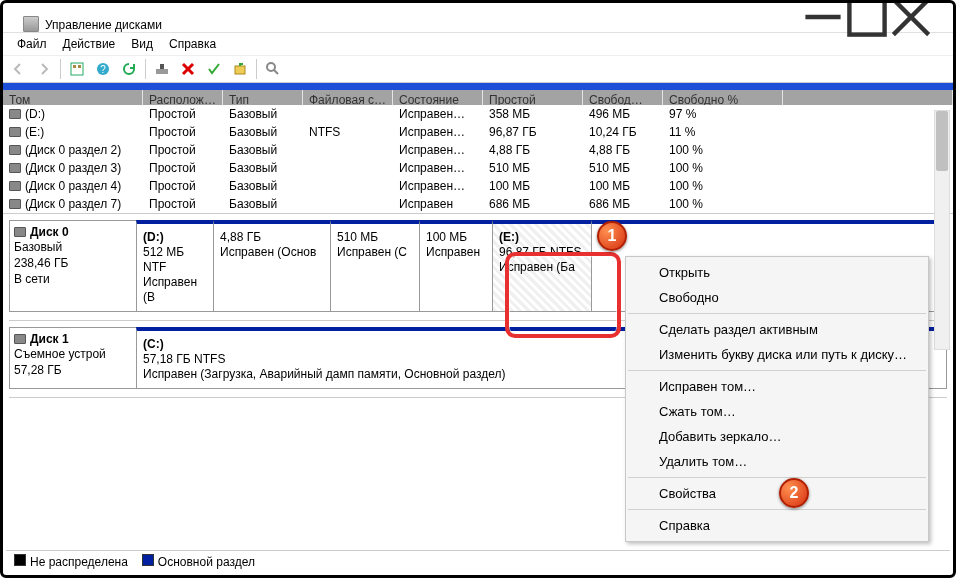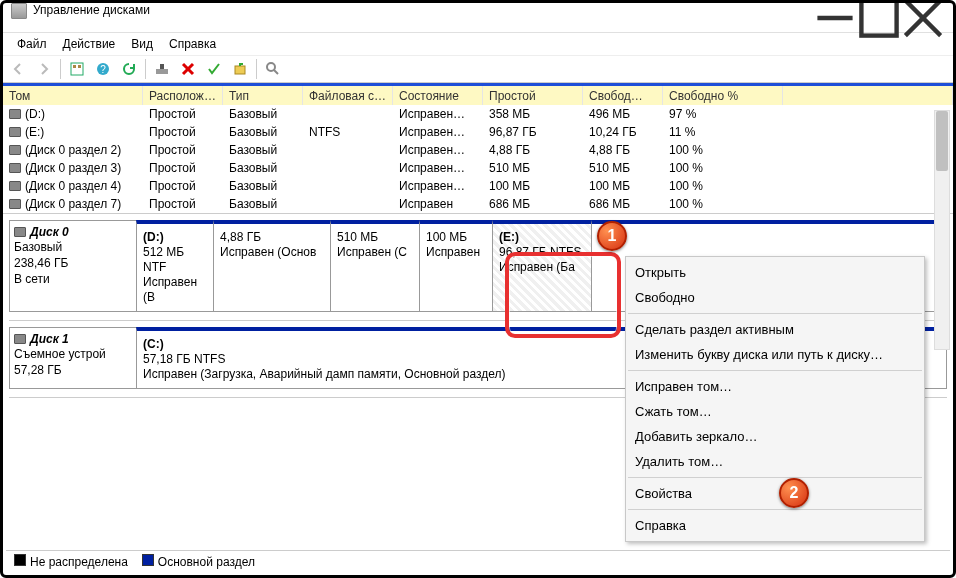--- a/index.html
+++ b/index.html
@@ -1,71 +1,71 @@
 <!DOCTYPE html>
 <html><head>
 <meta charset="utf-8">
 <style>
 * { box-sizing: border-box; margin: 0; padding: 0; }
 body { font-family: "Segoe UI", Tahoma, sans-serif; font-size: 12px; background: #fff; }
 .frame { width: 956px; height: 578px; border: 3px solid #000; border-radius: 6px; position: relative; overflow: hidden; background: #fff; }
 
 
-.titlebar { display: flex; align-items: flex-start; height: 30px; padding: 0 8px; border-bottom: 1px solid #e0e0e0; }
+.titlebar { display: flex; align-items: flex-end; height: 30px; padding: 0 20px; border-bottom: 1px solid #e0e0e0; }
 .titlebar .app-icon { width: 16px; height: 16px; margin-right: 6px; display: inline-block; background: linear-gradient(#ccc, #999); border: 1px solid #888; border-radius: 1px; position: relative; }
 .titlebar .title { flex: 1; font-size: 12px; }
 .winbtns { display: flex; }
 .winbtn { width: 44px; height: 30px; display: flex; align-items: center; justify-content: center; color: #333; }
 
 
 .menubar { display: flex; height: 22px; align-items: center; padding: 0 6px; font-size: 12px; }
 .menubar span { padding: 2px 8px; }
 
 
 .toolbar { display: flex; height: 28px; align-items: center; padding: 0 2px; border-top: 1px solid #eee; border-bottom: 1px solid #ccc; }
 .tbtn { width: 24px; height: 24px; display: flex; align-items: center; justify-content: center; margin: 0 1px; border: 1px solid transparent; }
 .tsep { width: 1px; height: 20px; background: #ccc; margin: 0 3px; }
 .tbtn svg { width: 16px; height: 16px; }
 .tbtn.disabled { opacity: 0.4; }
 
 
 .vollist { border-bottom: 1px solid #ccc; }
-.vheaders { display: flex; background: #fef9c3; border-top: 3px solid #1d4ed8; height: 22px; }
+.vheaders { display: flex; background: #a3a3a3; border-top: 7px solid #1d4ed8; height: 22px; }
 .vh { border-right: 1px solid #e5e5e5; padding: 3px 6px; font-size: 12px; color: #333; white-space: nowrap; overflow: hidden; }
 .vrows { height: 108px; overflow-y: auto; position: relative; }
 .vrow { display: flex; height: 18px; align-items: center; }
 .vc { padding: 0 6px; font-size: 12px; white-space: nowrap; overflow: hidden; }
 .vc:first-child { display: flex; align-items: center; gap: 4px; }
 .disk-mini { width: 12px; height: 10px; background: #888; border: 1px solid #555; border-radius: 1px; display: inline-block; }
 .c0{width:140px}.c1{width:80px}.c2{width:80px}.c3{width:90px}.c4{width:90px}.c5{width:100px}.c6{width:80px}.c7{width:120px}.c8{flex:1}
 
 
 .gview { position: relative; height: 234px; overflow: auto; }
 .diskrow { display: flex; margin: 6px; border-bottom: 1px solid #ccc; padding-bottom: 8px; }
 .diskinfo { width: 128px; padding: 4px; border: 1px solid #999; background: #fff; }
-.diskinfo .dhead { display: flex; align-items: center; gap: 4px; font-weight: bold; font-style: italic; }
+.diskinfo .dhead { display: flex; align-items: center; gap: 4px; font-weight: bold; }
 .diskinfo .dline { font-size: 12px; line-height: 16px; }
 .diskparts { flex: 1; display: flex; }
 .part { border: 1px solid #999; border-top: 4px solid #0020a0; margin-left: -1px; padding: 6px; font-size: 12px; background: #fff; line-height: 15px; overflow: hidden; }
 .part .pname { font-weight: bold; }
 .diskrow:first-child .diskparts { border-top: 0; }
 
 
 .part.sel { background: repeating-linear-gradient(45deg, #f0f0f0, #f0f0f0 3px, #fff 3px, #fff 6px); }
 .hl1 { position: absolute; border: 4px solid #e83030; border-radius: 10px; pointer-events: none; box-shadow: 0 0 0 1px rgba(255,255,255,0.6) inset; }
 
 
 .legend { position: absolute; bottom: 3px; left: 3px; right: 3px; height: 22px; border-top: 1px solid #ccc; display: flex; align-items: center; padding: 0 8px; gap: 14px; font-size: 12px; background:#fff; }
 .legend .sw { width: 12px; height: 12px; display: inline-block; margin-right: 4px; border: 1px solid #333; }
 .sw.black { background: #000; }
 .sw.blue { background: #0020a0; }
 
 
 .ctxmenu { position: absolute; background: #f5f5f5; border: 1px solid #c8c8c8; box-shadow: 2px 2px 4px rgba(0,0,0,0.25); padding: 3px 1px; font-size: 13px; min-width: 300px; z-index: 50; }
-.ctxmenu .mi { padding: 5px 8px; white-space: nowrap; position: relative; }
+.ctxmenu .mi { padding: 5px 20px; white-space: nowrap; position: relative; margin-left: 12px; }
 .ctxmenu .mi.disabled { color: #000000; }
 .ctxmenu hr { border: none; border-top: 1px solid #d0d0d0; margin: 3px 1px; }
 
 
 .badge { position: absolute; width: 30px; height: 30px; border-radius: 50%; background: radial-gradient(circle at 30% 30%, #ff9050, #d63010); border: 2px solid #b02000; color: #fff; font-weight: bold; font-size: 16px; display: flex; align-items: center; justify-content: center; box-shadow: 0 1px 3px rgba(0,0,0,0.5); z-index: 60; }
 
 .sidescroll { position:absolute; right:3px; top:107px; width:16px; height:240px; background:#f0f0f0; border:1px solid #ddd; }
 .sidescroll .thumb{ background:#c0c0c0; position:absolute; top:0; left:1px; right:1px; height:60px; border-radius:2px;}
 </style>
 </head>

